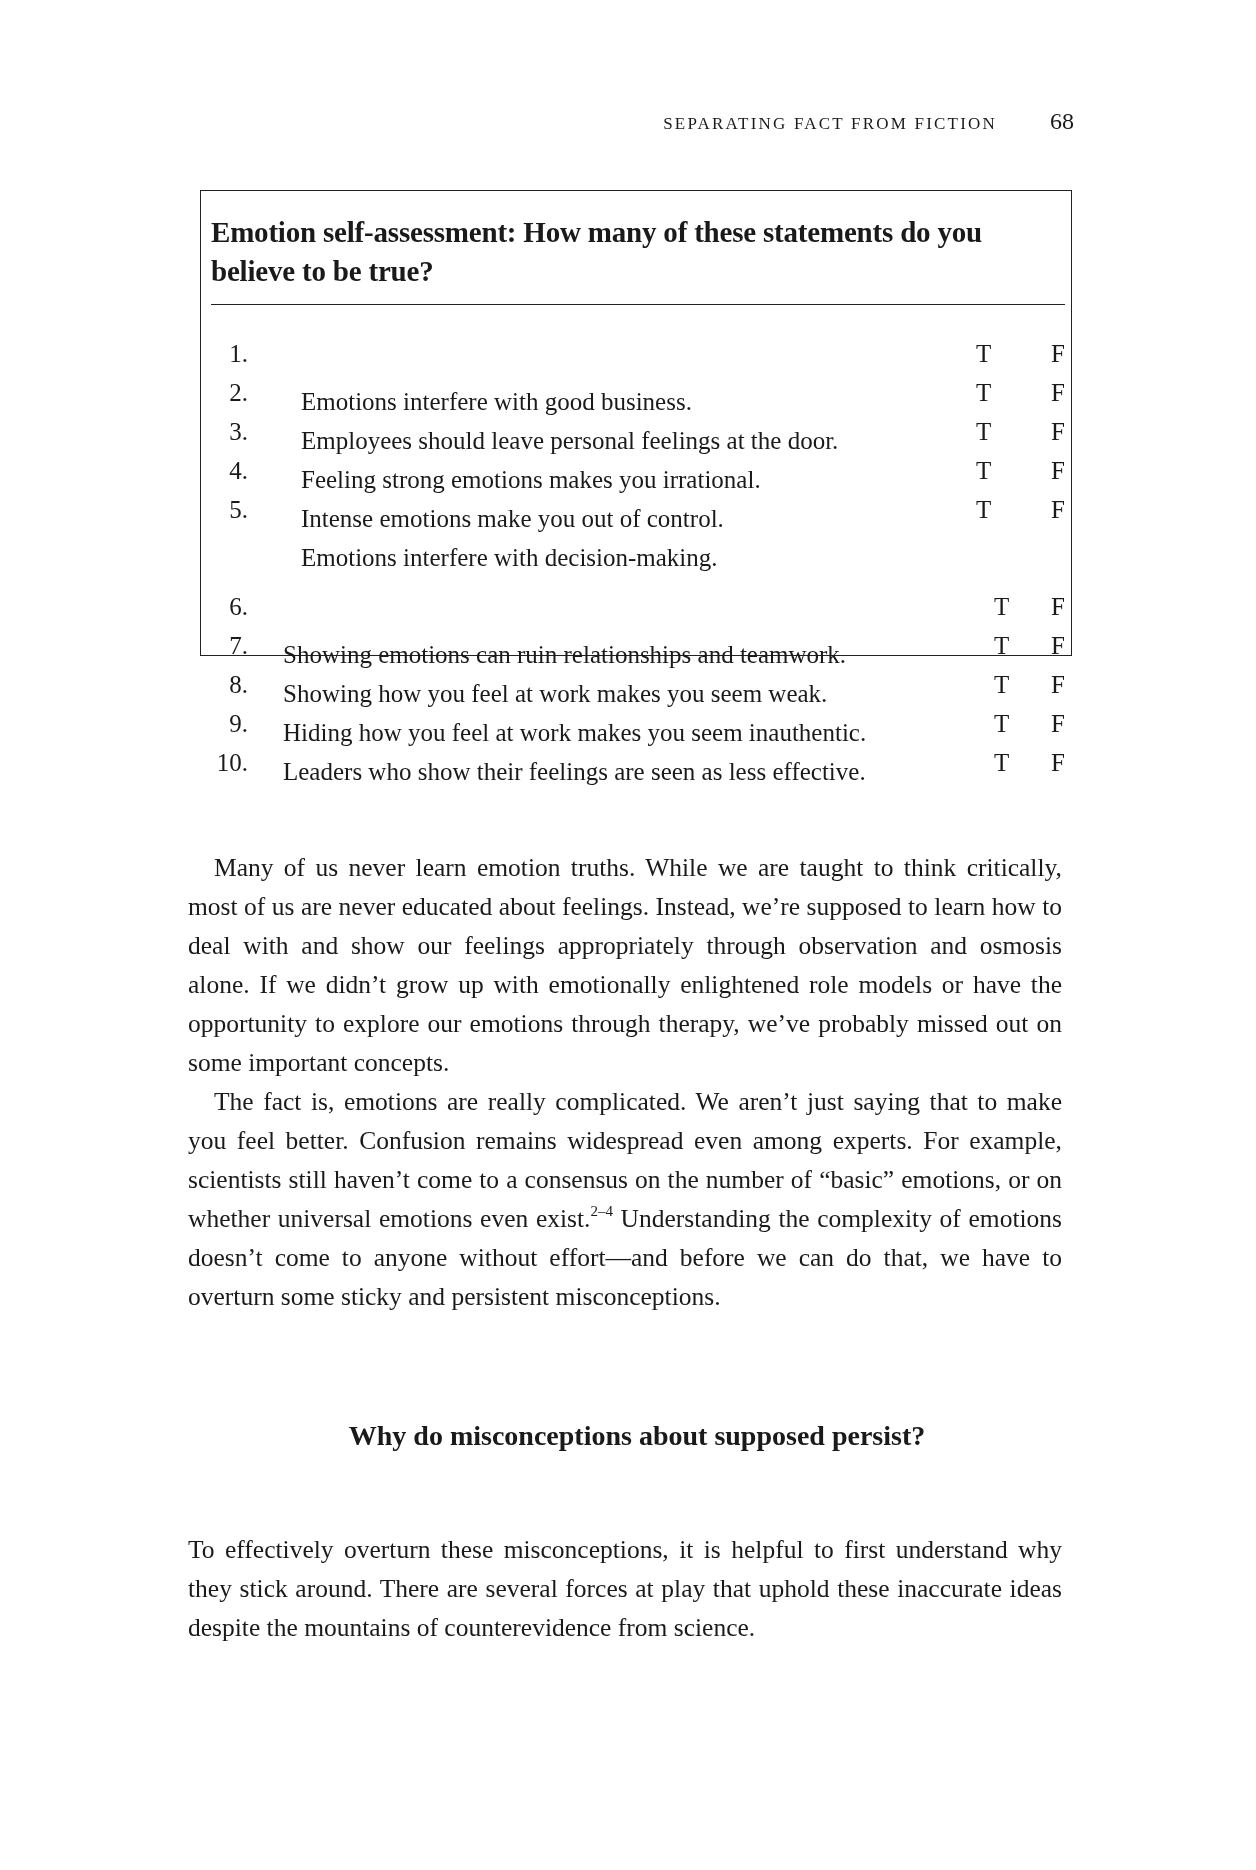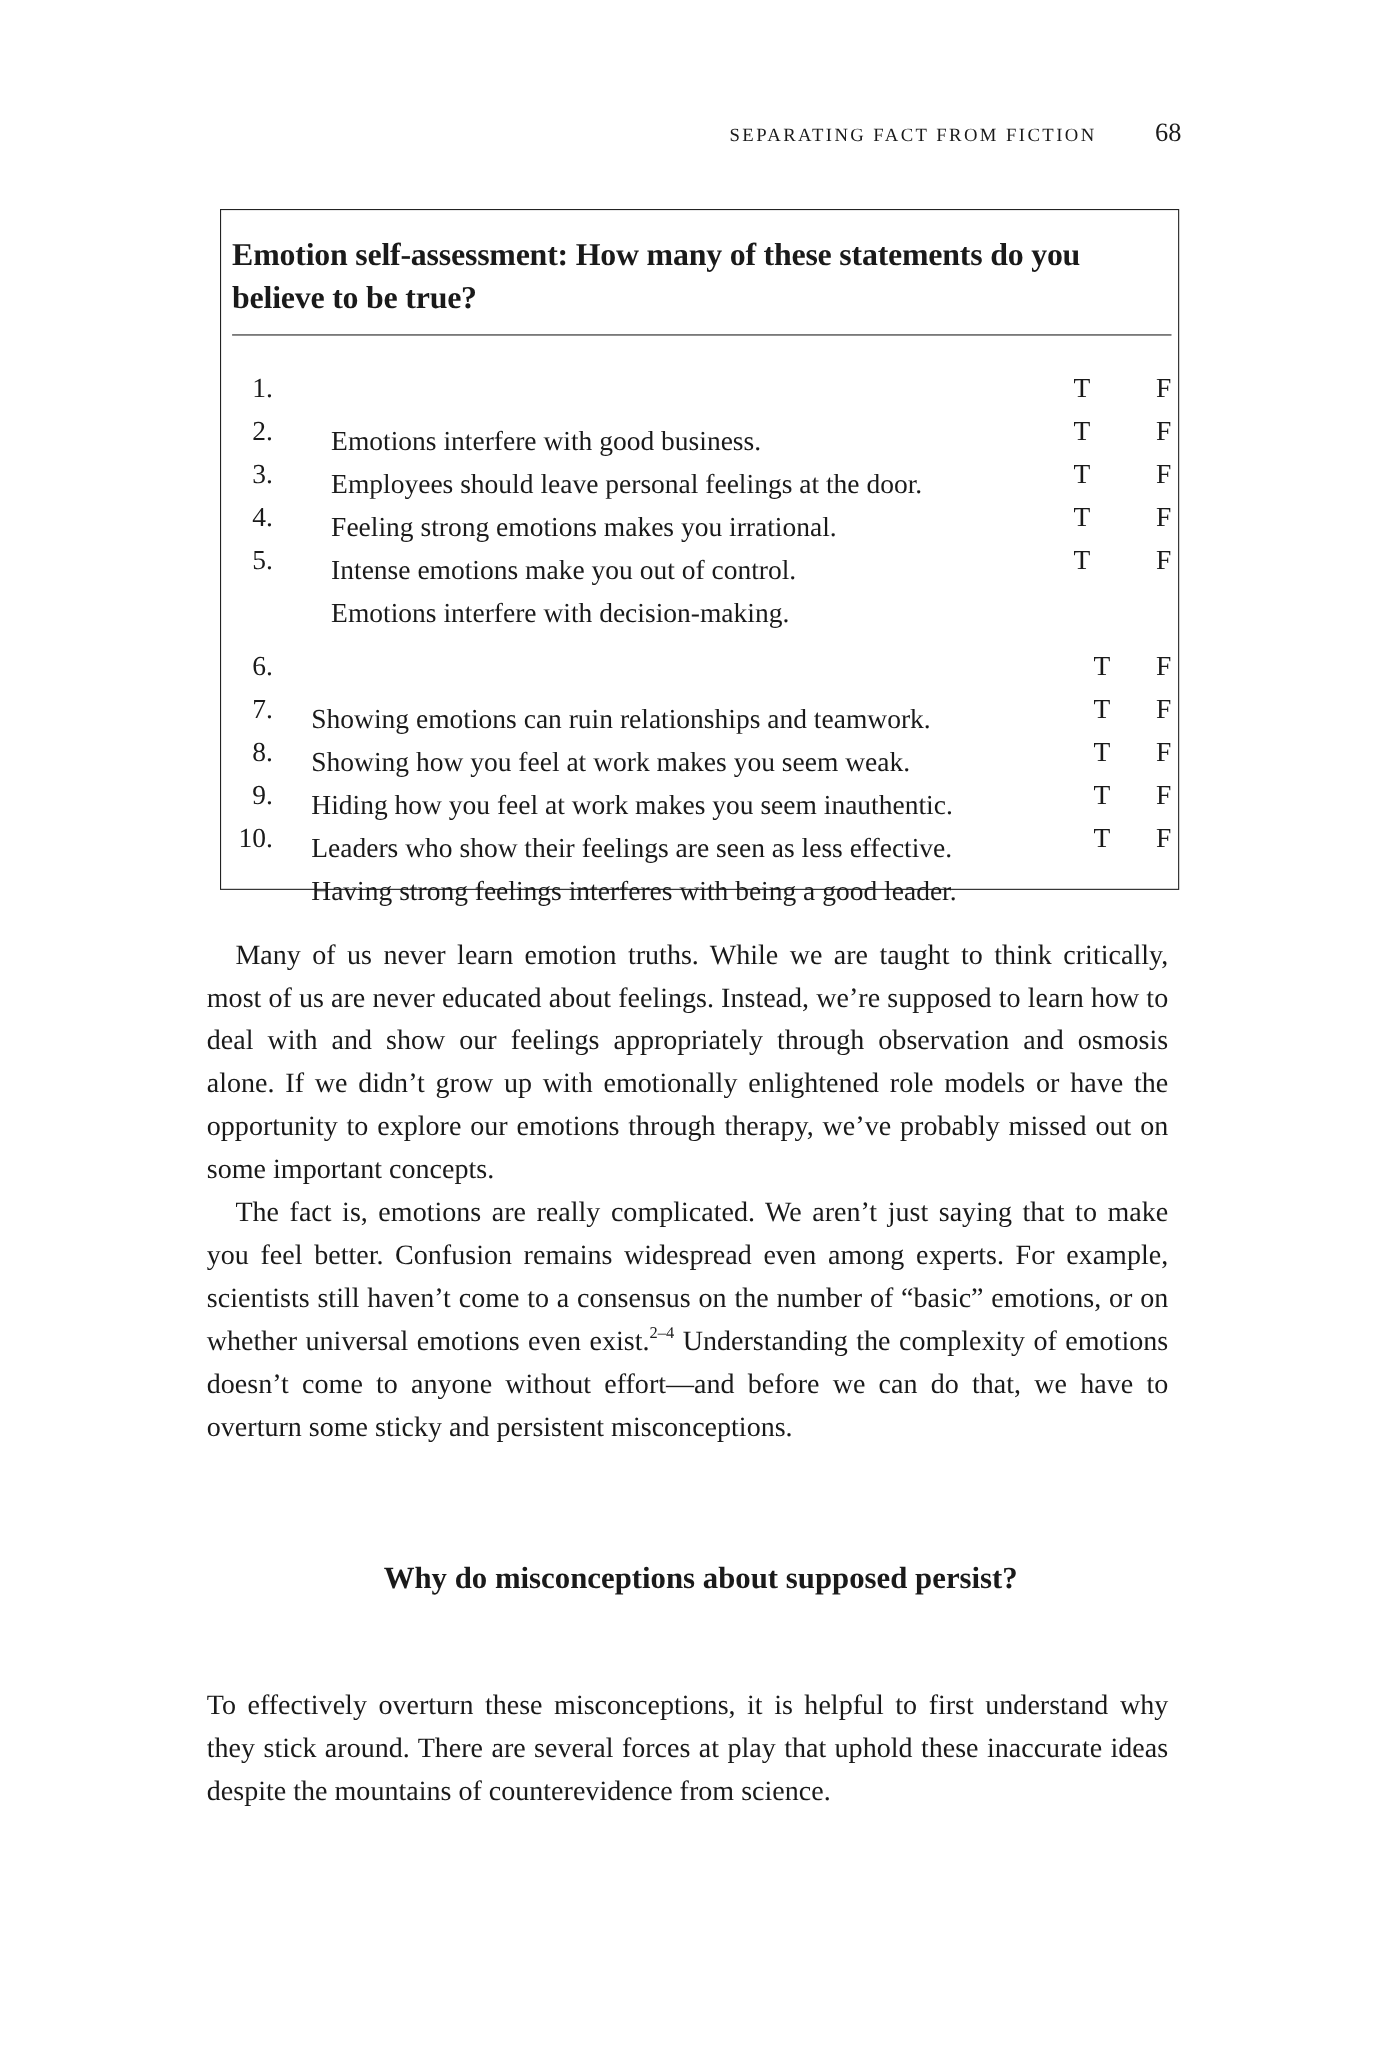--- a/index.html
+++ b/index.html
@@ -11,21 +11,21 @@
       position: absolute; top: 108px; left: 600px; width: 474px;
       display: flex; justify-content: flex-end; align-items: baseline; gap: 25px;
     }
     .running-title {
       font-size: 17px; letter-spacing: 2.2px; text-transform: uppercase;
       font-variant: small-caps;
     }
     .page-number { font-size: 24px; margin-left: 28px; }
 
     .assessment-box {
-      position: absolute; left: 200px; top: 190px; width: 872px; height: 619px;
+      position: absolute; left: 200px; top: 190px; width: 872px; height: 466px;
       border: 1.5px solid #222; box-sizing: border-box; padding-left: 44px;
     }
     .box-title {
       position: absolute; left: 10px; top: 22px; width: 852px;
       font-weight: bold; font-size: 29px; line-height: 39px; letter-spacing: -0.2px;
     }
     .box-rule {
       position: absolute; left: 10px; top: 113px; width: 854px; height: 0;
       border-top: 1.5px solid #222;
     }
@@ -118,21 +118,20 @@
     <span class="f">F</span>
   </div>
   <div class="item g2" style="top:513px">
     <span class="num">9.</span>
     <span class="stmt">Leaders who show their feelings are seen as less effective.</span>
     <span class="t">T</span>
     <span class="f">F</span>
   </div>
   <div class="item g2" style="top:552px">
     <span class="num">10.</span>
-    <span class="stmt">Having strong feelings interferes with being a good leader.</span>
     <span class="t">T</span>
     <span class="f">F</span>
   </div>
 </div>
 
 <div class="body-text" style="top:848px">
   <p>Many of us never learn emotion truths. While we are taught to think critically, most of us are never educated about feelings. Instead, we’re supposed to learn how to deal with and show our feelings appropriately through observation and osmosis alone. If we didn’t grow up with emotionally enlightened role models or have the opportunity to explore our emotions through therapy, we’ve probably missed out on some important concepts.</p>
   <p><span>The fact is, emotions are really complicated. We aren’t just saying that to make you feel better. Confusion remains widespread even among experts. For example, scientists still haven’t come to a consensus on the number of “basic” emotions, or on whether universal emotions even exist.</span><sup>2–4</sup> <span>Understanding the complexity of emotions doesn’t come to anyone without effort—and before we can do that, we have to overturn some sticky and persistent misconceptions.</span></p>
 </div>
 

